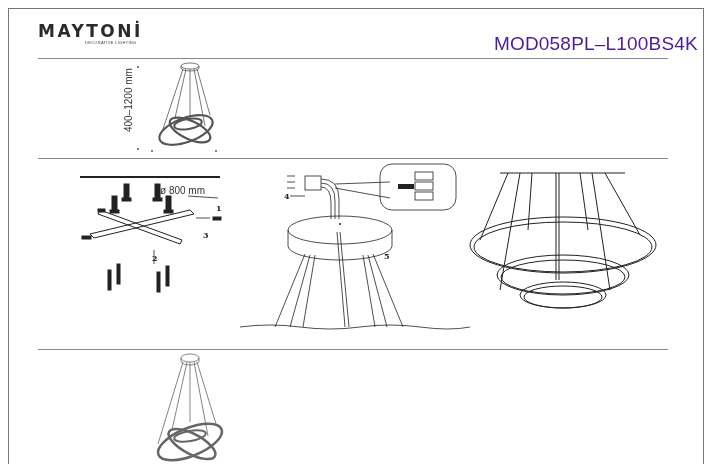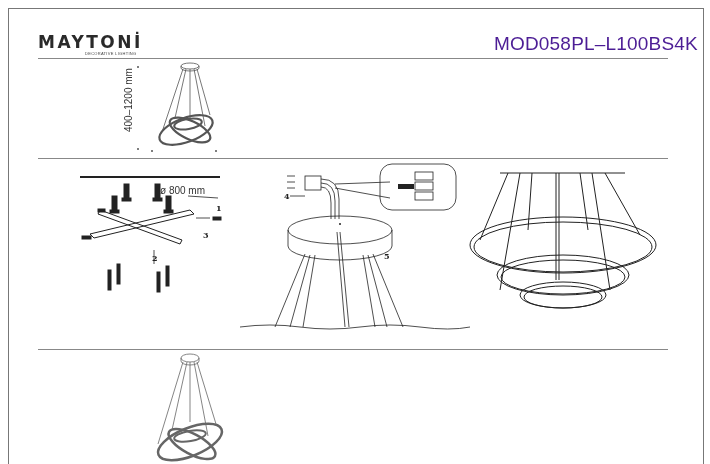--- a/index.html
+++ b/index.html
@@ -1,18 +1,18 @@
 <!DOCTYPE html>
 <html><head>
 <meta charset="utf-8">
 <style>
   html, body { margin:0; padding:0; background:#ffffff; }
   body { width:710px; height:464px; position:relative; overflow:hidden; font-family:"Liberation Sans", sans-serif; color:#222; }
   .page-frame { position:absolute; left:8px; top:8px; width:696px; height:460px; border-left:1px solid #777; border-top:1px solid #777; border-right:1px solid #777; box-sizing:border-box; }
-  .brand { position:absolute; left:38px; top:22px;margin-top:11px; }
+  .brand { position:absolute; left:38px; top:22px; }
   .brand-name { font-family:"DejaVu Sans", sans-serif; font-size:17px; font-weight:bold; letter-spacing:2.5px; color:#2a2a2a; line-height:18px; }
   .brand-tag { font-size:4px; letter-spacing:0.3px; color:#444; margin-left:47px; margin-top:0px; }
   .model { position:absolute; right:12px; top:33px; font-size:19px; color:#4c1d95; letter-spacing:0.2px; }
   .rule { position:absolute; left:38px; width:630px; height:1px; background:#888; }
   .dim-v { position:absolute; left:123px; top:132px; font-size:10px; color:#333; transform:rotate(-90deg); transform-origin:left top; white-space:nowrap; }
   .dim-h { position:absolute; left:160px; top:145px; font-size:10px; color:#333; white-space:nowrap;margin-top:40px; }
   .dot { position:absolute; width:2px; height:2px; background:#555; border-radius:1px; }
   .lbl { position:absolute; font-size:8px; font-weight:bold; color:#222; font-family:"DejaVu Serif", serif; }
   svg { position:absolute; overflow:visible; }
 </style>

